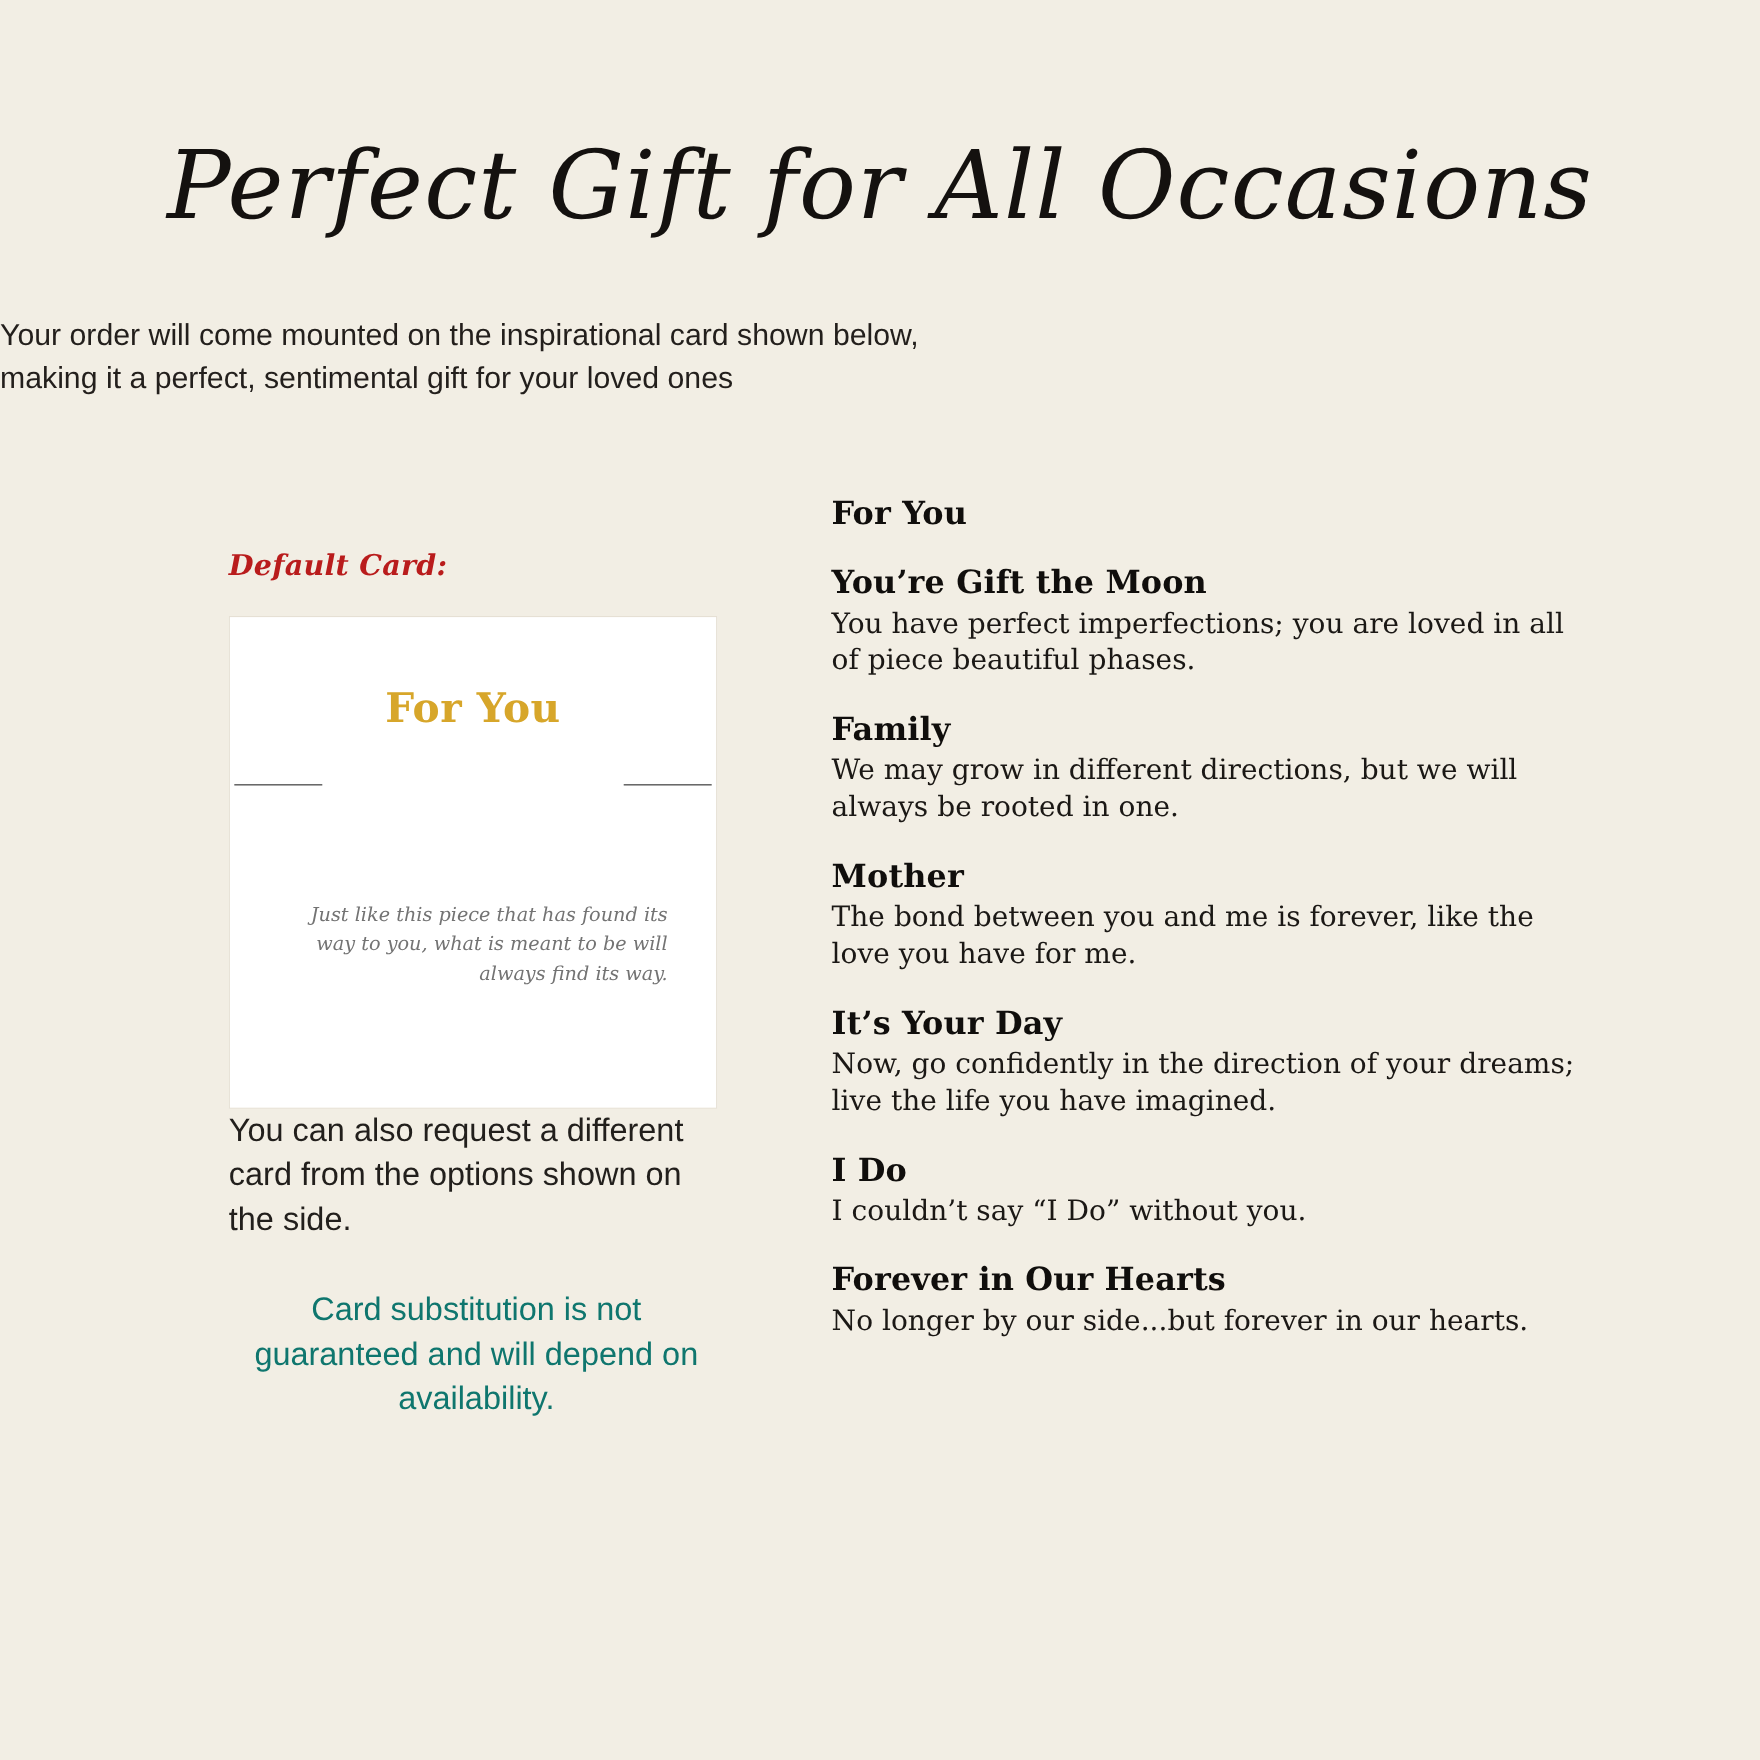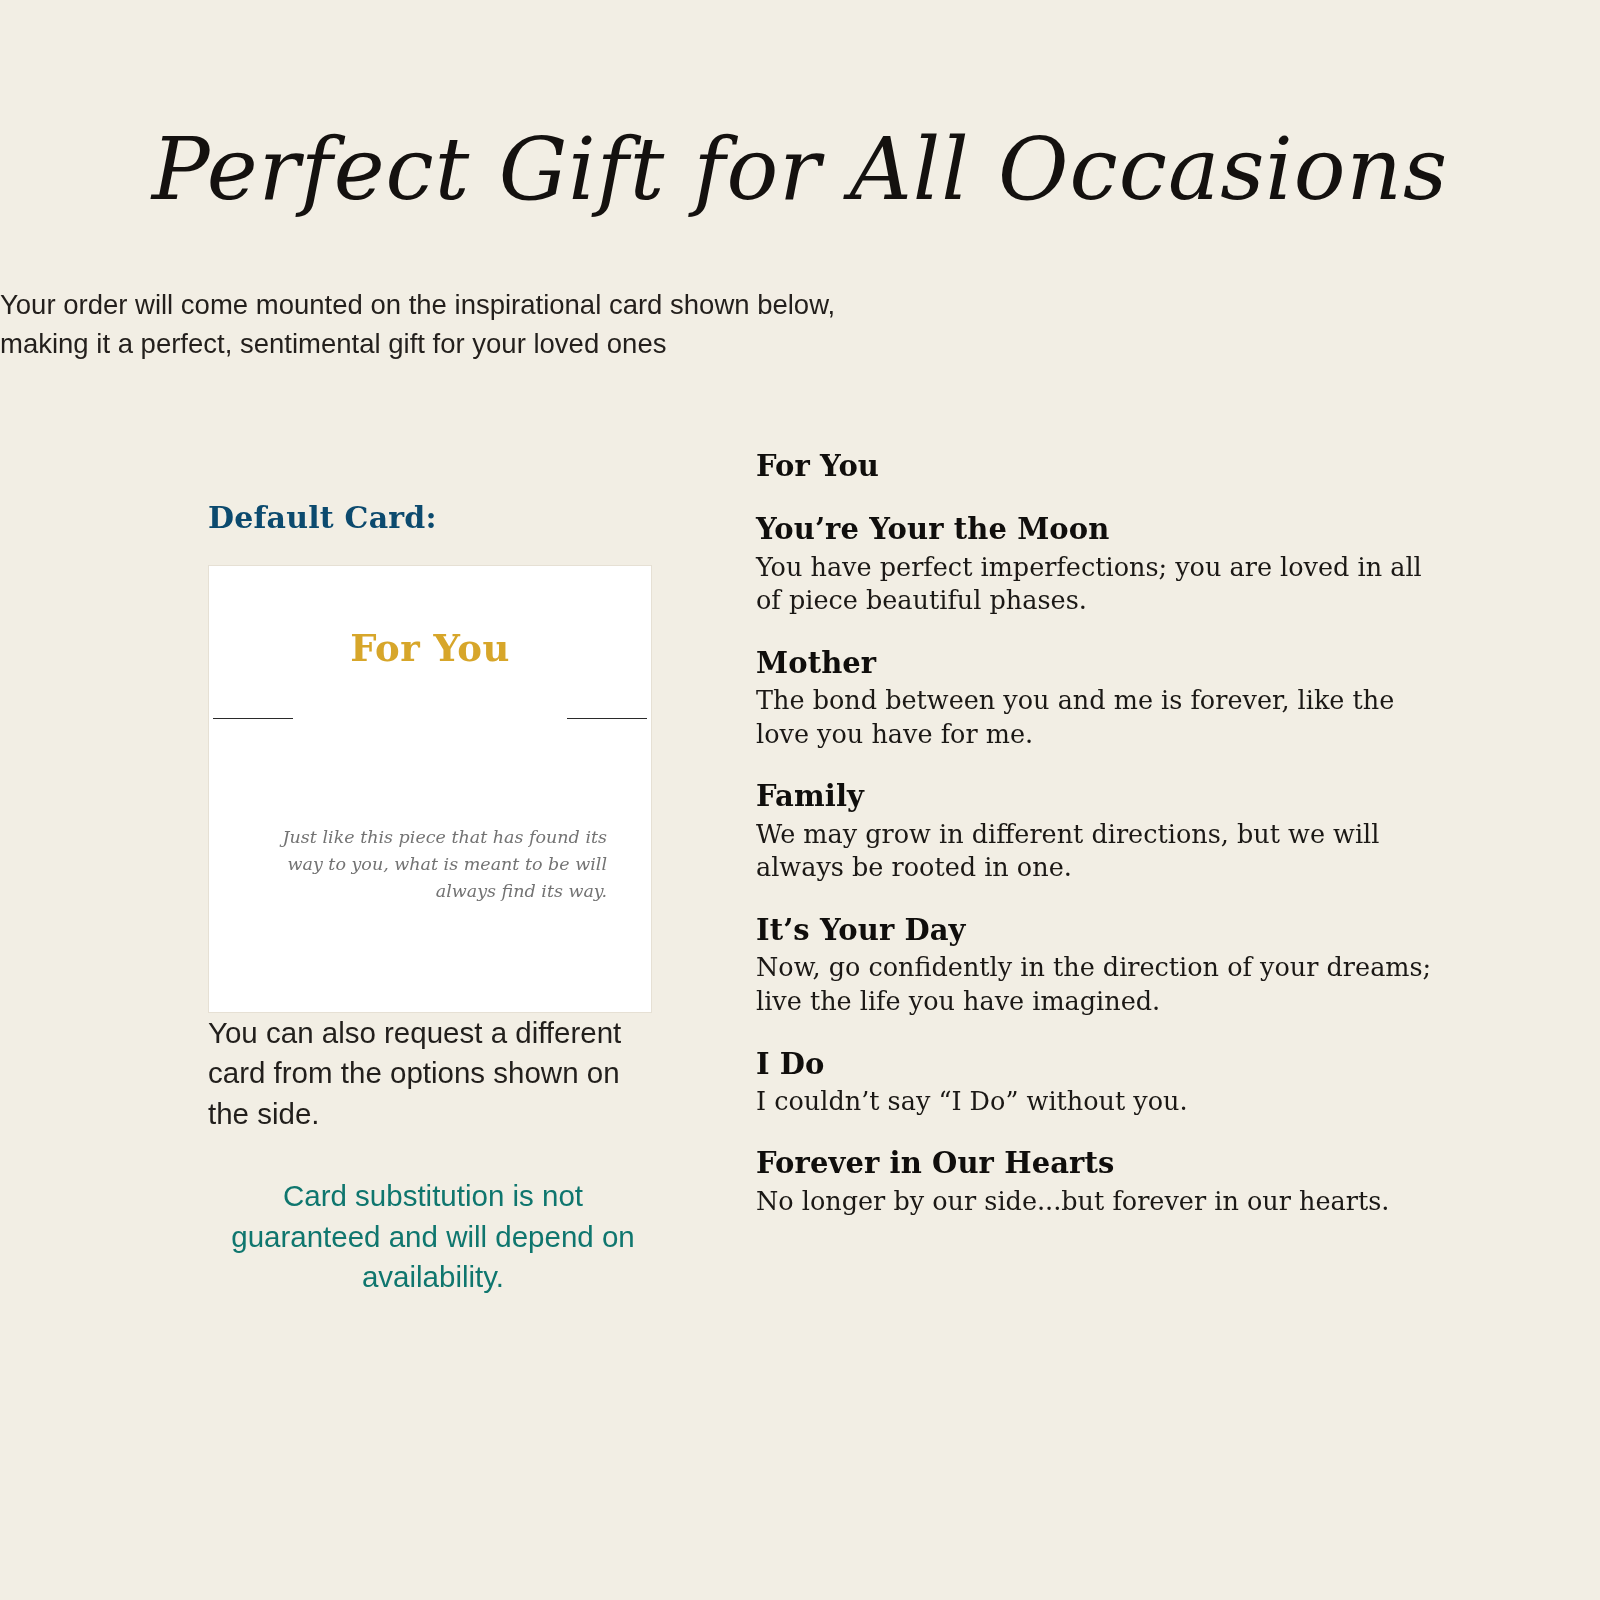--- a/index.html
+++ b/index.html
@@ -54,24 +54,25 @@
   .left-col {
     position: absolute;
     left: 208px;
     top: 500px;
     width: 450px;
   }
 
   .default-card-label {
     font-family: "DejaVu Serif", serif;
     font-weight: 700;
-    font-size: 30px;
-    color: #0c4a6e;
+    font-size: 26px;
+    color: #b91c1c;
     margin: 0 0 30px 0;
     letter-spacing: 0.2px;
+    font-style: italic;
   }
 
   .card {
     position: relative;
     width: 444px;
     height: 448px;
     background: #ffffff;
     box-sizing: border-box;
     border: 1px solid #e6e0d4;
   }
@@ -207,35 +208,35 @@
 
   </div>
 
   <div class="right-col">
 
     <div class="entry">
       <div class="entry-title">For You</div>
     </div>
 
     <div class="entry">
-      <div class="entry-title">You’re Your the Moon</div>
+      <div class="entry-title">You’re Gift the Moon</div>
       <div class="entry-text">You have perfect imperfections; you are loved in all of piece beautiful phases.</div>
+    </div>
+
+    <div class="entry">
+      <div class="entry-title">Family</div>
+      <div class="entry-text">We may grow in different directions, but we will always be rooted in one.</div>
     </div>
 
     <div class="entry">
       <div class="entry-title">Mother</div>
       <div class="entry-text">The bond between you and me is forever, like the love you have for me.</div>
     </div>
 
     <div class="entry">
-      <div class="entry-title">Family</div>
-      <div class="entry-text">We may grow in different directions, but we will always be rooted in one.</div>
-    </div>
-
-    <div class="entry">
       <div class="entry-title">It’s Your Day</div>
       <div class="entry-text">Now, go confidently in the direction of your dreams; live the life you have imagined.</div>
     </div>
 
     <div class="entry">
       <div class="entry-title">I Do</div>
       <div class="entry-text">I couldn’t say “I Do” without you.</div>
     </div>
 
     <div class="entry">

